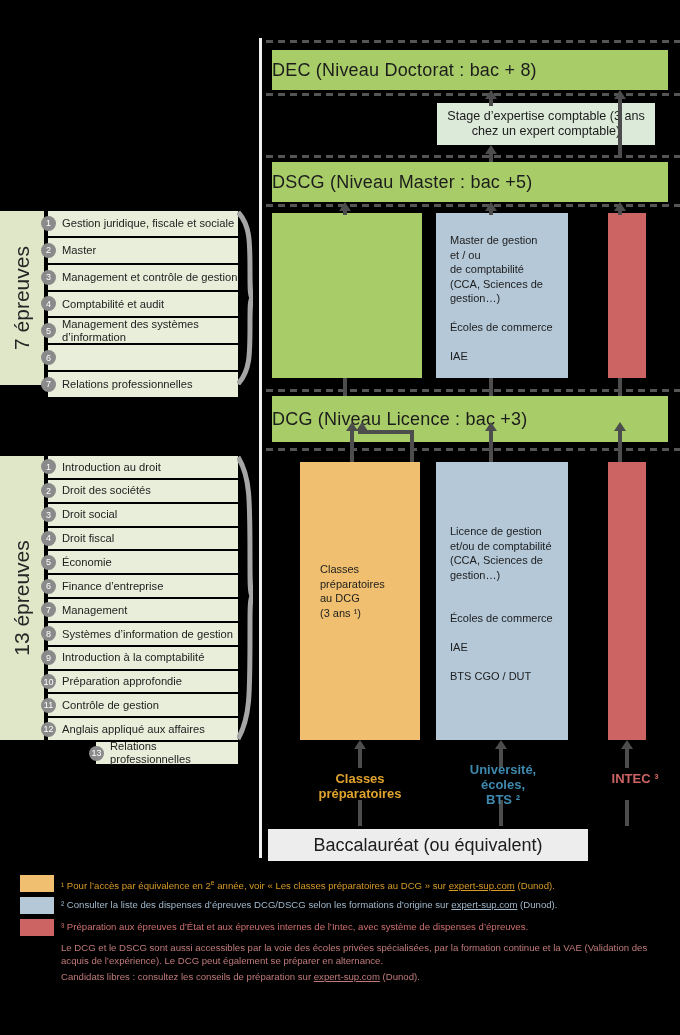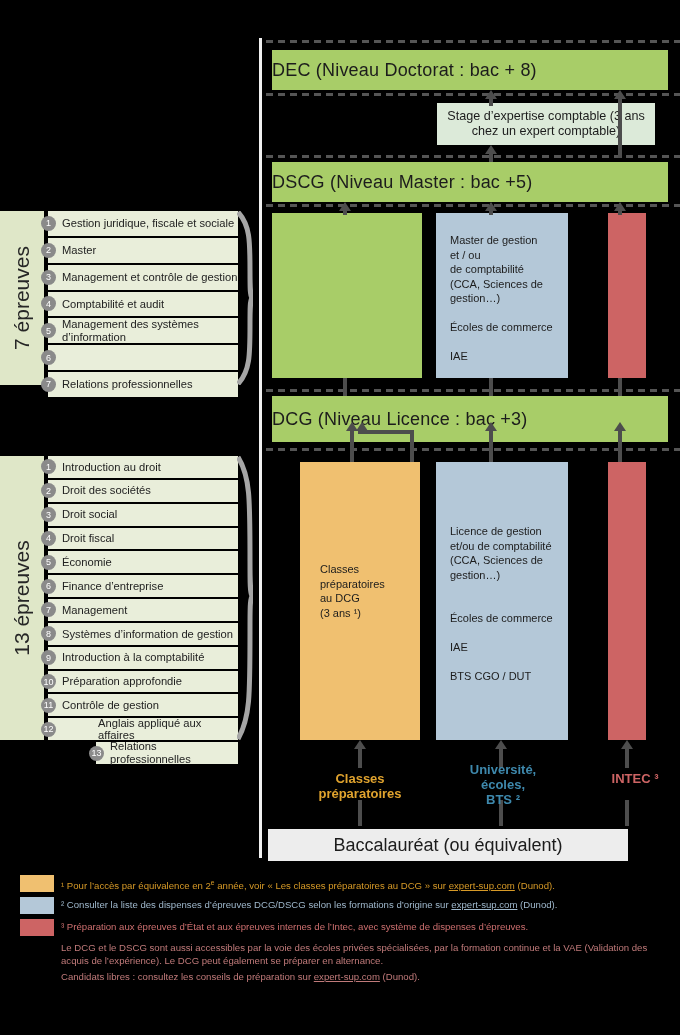--- a/index.html
+++ b/index.html
@@ -149,21 +149,21 @@
         <div class="epr-txt">Introduction à la comptabilité</div>
       </div>
       <div class="epr-item" style="height: 21.8462px;">
         <div class="epr-num">10</div>
         <div class="epr-txt">Préparation approfondie</div>
       </div>
       <div class="epr-item" style="height: 21.8462px;">
         <div class="epr-num">11</div>
         <div class="epr-txt">Contrôle de gestion</div>
       </div>
-      <div class="epr-item" style="height: 21.8462px; gap: 36px;">
+      <div class="epr-item" style="height: 21.8462px;">
         <div class="epr-num">12</div>
         <div class="epr-txt">Anglais appliqué aux affaires</div>
       </div>
       <div class="epr-item" style="height: 21.8462px; margin-left: 48px;">
         <div class="epr-num">13</div>
         <div class="epr-txt">Relations professionnelles</div>
       </div>
     </div>
 </div>
 <div class="abs brace" style="left:237px;top:456px;width:16px;height:284px;">
@@ -303,21 +303,21 @@
   </div>
 <div class="abs stub" style="left:625px;top:800px;height:26px;"></div>
 
 <div class="footlabel" style="left:295px;top:771px;width:130px;color:#e0a32e;">Classes
 préparatoires</div>
 <div class="footlabel" style="left:440px;top:762px;width:126px;color:#3e89ad;">Université,
 écoles,
 BTS ²</div>
 <div class="footlabel" style="left:580px;top:771px;width:110px;color:#cd6464;">INTEC ³</div>
 
-<div class="abs bacbar" style="left:268px;top:829px;width:360px;height:32px;align-items:center;">
+<div class="abs bacbar" style="left:268px;top:829px;width:320px;height:32px;align-items:center;">
   <span>Baccalauréat (ou équivalent)</span>
 </div>
 
 <div class="notes" style="height:160px;padding-top:8px;">
   <div class="note-row">
     <div class="sw" style="background:#f0c070;"></div>
     <div class="note-txt n1">
       <span>¹ Pour l’accès par équivalence en 2</span><span class="sup">e</span><span> année, voir « Les classes préparatoires au DCG » sur </span><u>expert-sup.com</u><span> (Dunod).</span>
     </div>
   </div>

